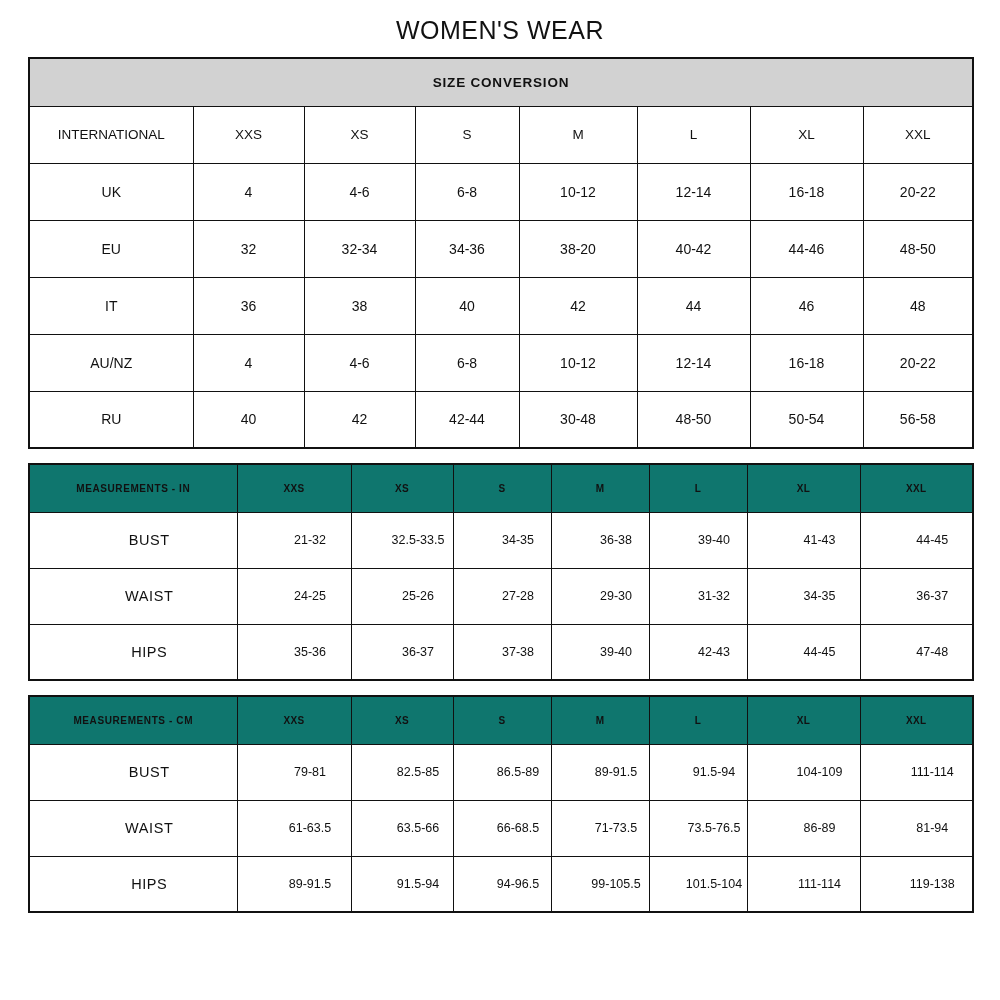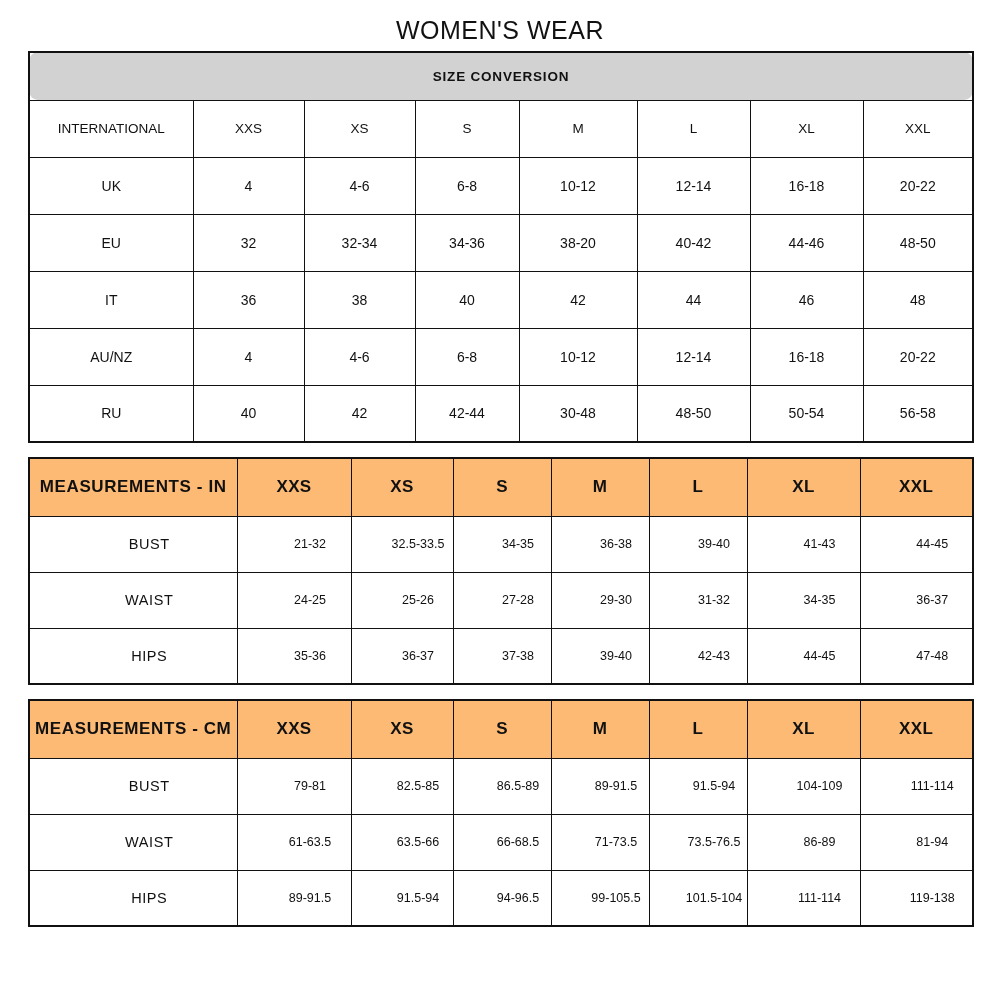--- a/index.html
+++ b/index.html
@@ -16,21 +16,21 @@
     width: 1000px;
     height: 1000px;
     padding: 0 28px;
     position: relative;
   }
   .page-title {
     text-align: center;
     font-size: 25px;
     font-weight: 400;
     letter-spacing: 0.5px;
-    padding: 16px 0 6px 0;
+    padding: 16px 0 12px 0;
     color: #111;
   }
 
   table.grid {
     width: 944px;
     border-collapse: collapse;
     table-layout: fixed;
     border: 2px solid #111;
   }
   table.grid td, table.grid th {
@@ -44,41 +44,40 @@
   }
 
   
   #size-conversion-table { margin-bottom: 14px; }
   #size-conversion-table .banner {
     background: #d2d2d2;
     font-weight: 700;
     font-size: 13.5px;
     letter-spacing: 0.8px;
     height: 48px;
-    border-radius: 9px;
   }
   #size-conversion-table tr.head-row td {
     height: 57px;
     font-size: 13.5px;
   }
   #size-conversion-table tr.body-row td {
     height: 57px;
     font-size: 14px;
   }
   #size-conversion-table td.rowlabel {
     font-size: 13.5px;
   }
 
   
   table.meas { margin-bottom: 14px; }
   table.meas tr.head-row td {
-    background: #fdba74;
+    background: #0f766e;
     font-weight: 700;
-    height: 58px;
-    font-size: 17px;
+    height: 48px;
+    font-size: 10px;
     letter-spacing: 0.4px;
   }
   table.meas tr.head-row td.rowlabel {
     letter-spacing: 0.6px;
   }
   table.meas tr.body-row td {
     height: 56px;
     font-size: 12.5px;
     padding-left: 32px;
   }

